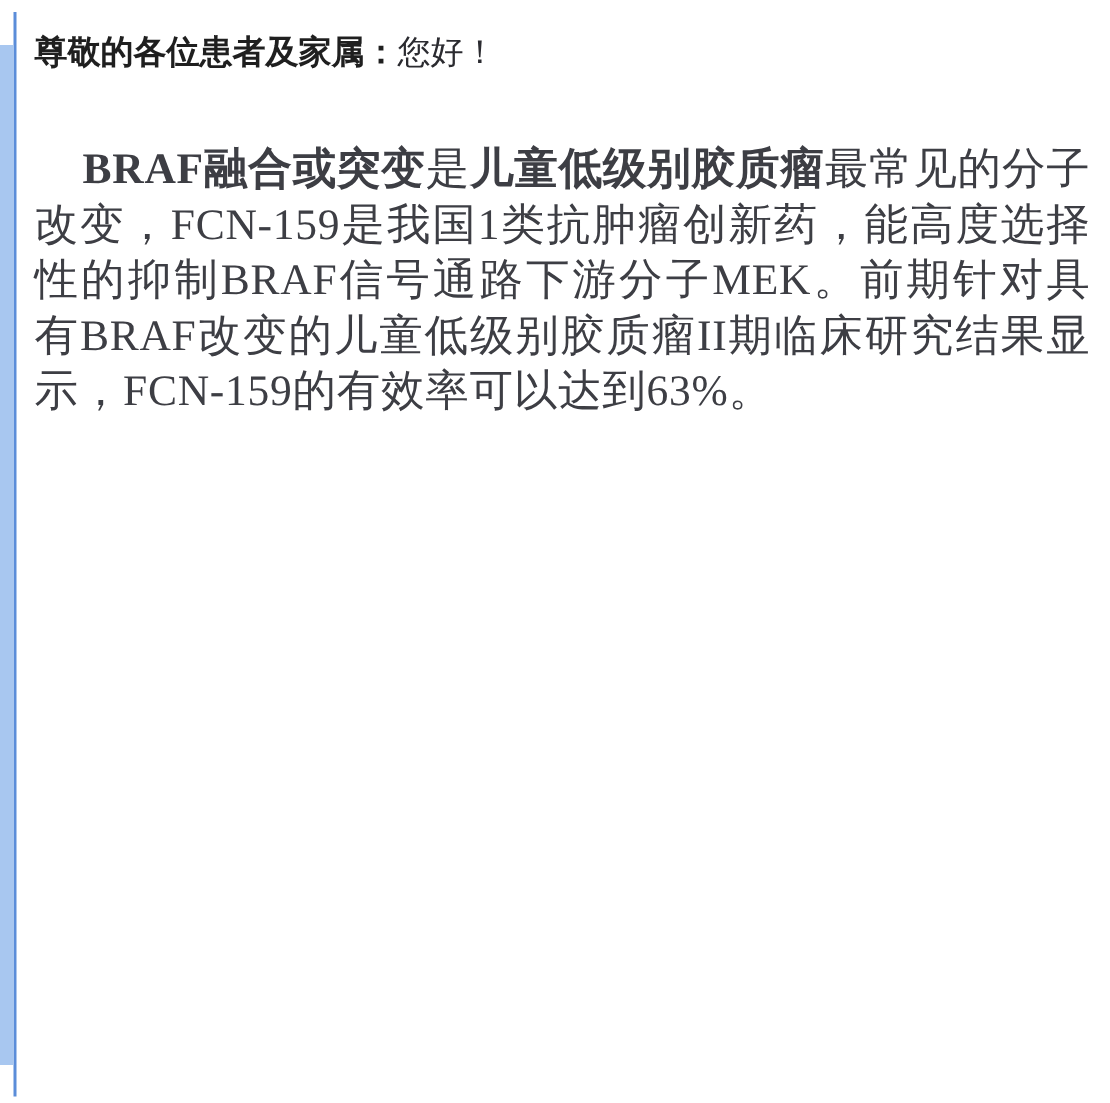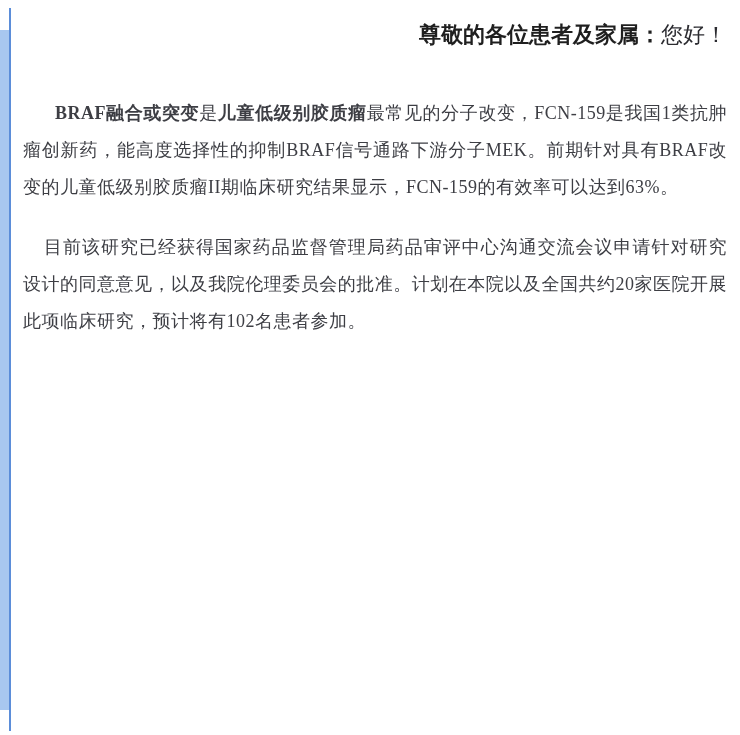--- a/index.html
+++ b/index.html
@@ -33,26 +33,25 @@
     top: 20px;
     width: 704px;
   }
   .heading {
     font-family: "Liberation Sans", "DejaVu Sans", sans-serif;
     font-size: 22px;
     line-height: 30px;
     color: #1f1f1f;
     margin-bottom: 45px;
     white-space: nowrap;
-    text-align: right;
   }
   .heading .salutation { font-weight: bold; }
   .heading .greeting { font-weight: normal; color: #2b2b30; }
   p.para {
-    font-size: 18px;
+    font-size: 29px;
     line-height: 37px;
     text-align: justify;
     margin-bottom: 23px;
     letter-spacing: 0.5px;
   }
   p.indent-a { text-indent: 32px; }
   p.indent-b { text-indent: 21px; }
   p.indent-c { text-indent: 21px; }
   p.indent-d { text-indent: 69px; margin-bottom: 0; }
   .b { font-weight: bold; }
@@ -68,17 +67,16 @@
 
   <div class="content">
 
     <div class="heading">
       <span class="salutation">尊敬的各位患者及家属：</span><span class="greeting">您好！</span>
     </div>
 
     <p class="para indent-a"><span class="b">BRAF融合或突变</span><span>是</span><span class="b">儿童低级别胶质瘤</span><span>最常见的分子改变，FCN-159是我国1类抗肿瘤创新药，能高度选择性的抑制BRAF信号通路下游分子MEK。前期针对具有BRAF改变的儿童低级别胶质瘤II期临床研究结果显示，FCN-159的有效率可以达到63%。</span></p>
 
 
-    <p class="para indent-c"><span>目前该研究已经获得国家药品监督管理局药品审评中心沟通交流会议申请针对研究设计的同意意见，以及我院伦理委员会的批准。计划在本院以及全国共约20家医院开展此项临床研究，预计将有102名患者参加。</span></p>
 
 
   </div>
 </div>
 
 </body></html>

